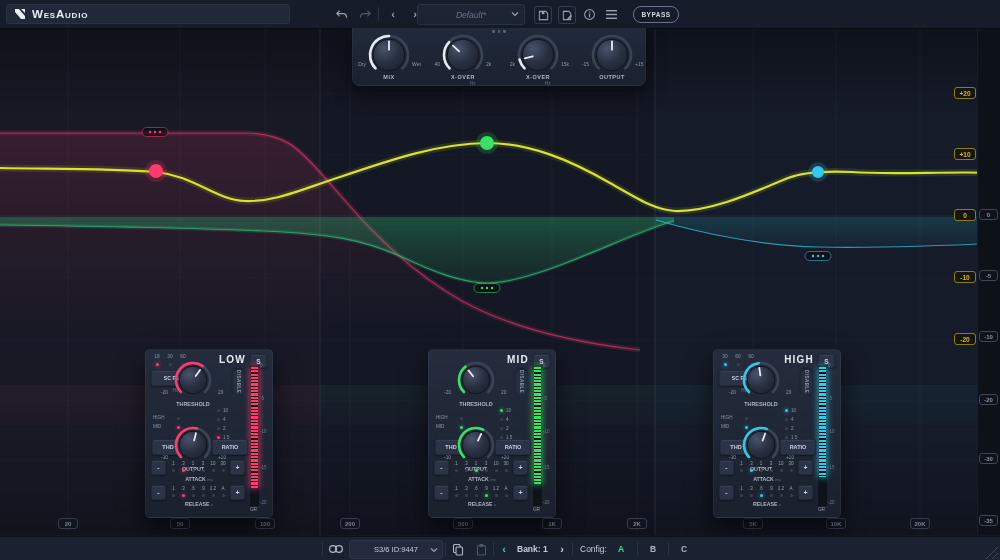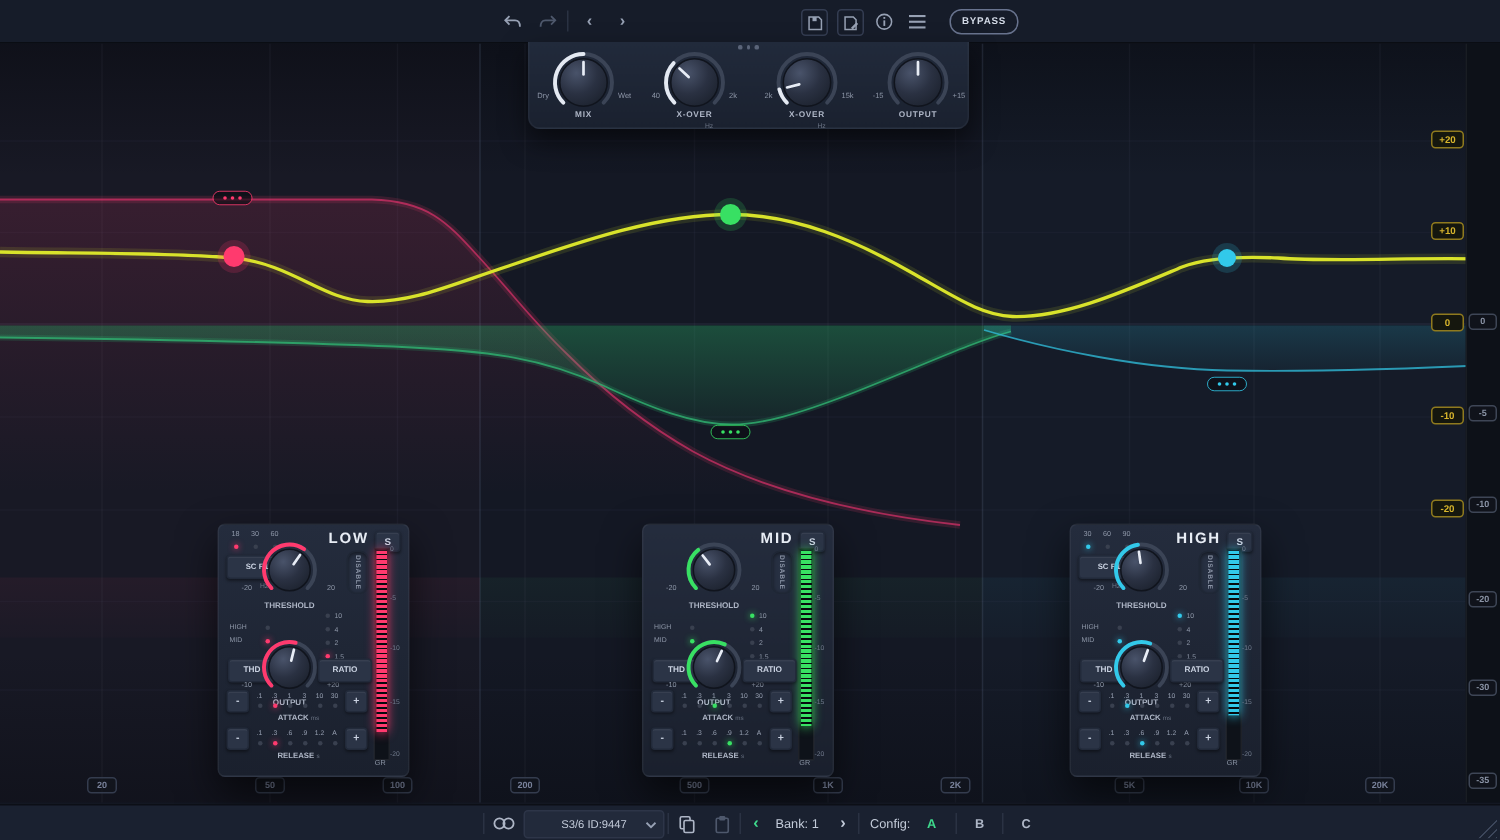--- a/index.html
+++ b/index.html
@@ -199,35 +199,48 @@
       <div class="badge badge-f" style="left: 340px;">200</div>
       <div class="badge badge-f" style="left: 453px;">500</div>
       <div class="badge badge-f" style="left: 542px;">1K</div>
       <div class="badge badge-f" style="left: 627px;">2K</div>
       <div class="badge badge-f" style="left: 743px;">5K</div>
       <div class="badge badge-f" style="left: 826px;">10K</div>
       <div class="badge badge-f" style="left: 910px;">20K</div>
     </div>
 
   <div id="topbar">
+    <div id="logo-box">
+      <svg width="12" height="12" viewBox="0 0 12 12">
+        <path d="M1,1 L5,1 L11,8 L11,11 L7,11 L1,4 Z" fill="#e9edf4"></path>
+          <path d="M7,1 L11,1 L11,5 Z" fill="#e9edf4"></path>
+      </svg>
+      <span id="logo-text">WesAudio</span>
+    </div>
     <div class="tbtn" style="left:331px;">
       <svg width="13" height="13" viewBox="0 0 14 14">
           <path d="M5,3 L2,6 L5,9" fill="none" stroke="currentColor" stroke-width="1.3"></path>
           <path d="M2,6 H9 C11.5,6 12.5,8 12.5,10.5" fill="none" stroke="currentColor" stroke-width="1.3"></path>
         </svg>
     </div>
     <div class="tbtn dim" style="left:355px;">
       <svg width="13" height="13" viewBox="0 0 14 14">
           <path d="M9,3 L12,6 L9,9" fill="none" stroke="currentColor" stroke-width="1.3"></path>
           <path d="M12,6 H5 C2.5,6 1.5,8 1.5,10.5" fill="none" stroke="currentColor" stroke-width="1.3"></path>
         </svg>
     </div>
     <div class="tsep" style="left:378px;"></div>
     <div class="tbtn navtxt" style="left:383px;">‹</div>
     <div class="tbtn navtxt" style="left:405px;">›</div>
+    <div id="preset-select">
+      <span>Default*</span>
+      <svg id="preset-chevron" width="8" height="6" viewBox="0 0 8 6">
+          <path d="M1,1.5 L4,4.5 L7,1.5" fill="none" stroke="#97a1b4" stroke-width="1.2"></path>
+        </svg>
+    </div>
     <div class="tbtn boxed" style="left:534px;top:6px;width:16px;height:16px;">
       <svg width="11" height="11" viewBox="0 0 12 12">
           <path d="M1.5,1.5 h7 l2,2 v7 h-9 Z" fill="none" stroke="currentColor" stroke-width="1.1"></path>
           <rect x="4" y="1.5" width="3" height="3" fill="currentColor"></rect>
         </svg>
     </div>
     <div class="tbtn boxed" style="left:558px;top:6px;width:16px;height:16px;">
       <svg width="11" height="11" viewBox="0 0 12 12">
           <path d="M1.5,1.5 h6 l2,2 v7 h-8 Z" fill="none" stroke="currentColor" stroke-width="1.1"></path>
           <path d="M7,10.5 L11,6.5 L9.8,5.3 L5.8,9.3 Z" fill="currentColor"></path>
@@ -598,21 +611,21 @@
         </svg>
     </div>
     <div class="fbtn" style="left:472px;width:18px;color:#4e586c;">
       <svg width="11" height="13" viewBox="0 0 11 13">
           <rect x="1.5" y="2.5" width="8" height="9.5" rx="1" fill="none" stroke="currentColor" stroke-width="1.1"></rect>
           <rect x="3.5" y="1" width="4" height="3" rx="0.8" fill="currentColor"></rect>
         </svg>
     </div>
     <div class="fsep" style="left:493px;"></div>
     <div class="fbtn navtxt" style="left:497px;width:14px;color:#3ed98c;font-size:11px;">‹</div>
-    <div class="ftxt" style="left:517px;">Bank: 1</div>
+    <div class="ftxt" style="left:517px;font-weight:bold;">Bank: 1</div>
     <div class="fbtn navtxt" style="left:555px;width:14px;font-size:11px;color:#c3cbd9;">›</div>
     <div class="fsep" style="left:572px;"></div>
     <div class="ftxt" style="left:580px;">Config:</div>
     <div class="fbtn" style="left:612px;width:18px;font-size:8.5px;font-weight:bold;color:#3ed98c;">A</div>
     <div class="fsep" style="left:637px;"></div>
     <div class="fbtn" style="left:644px;width:18px;font-size:8.5px;font-weight:bold;">B</div>
     <div class="fsep" style="left:668px;"></div>
     <div class="fbtn" style="left:675px;width:18px;font-size:8.5px;font-weight:bold;">C</div>
     <div id="resize-grip"></div>
   </div>

